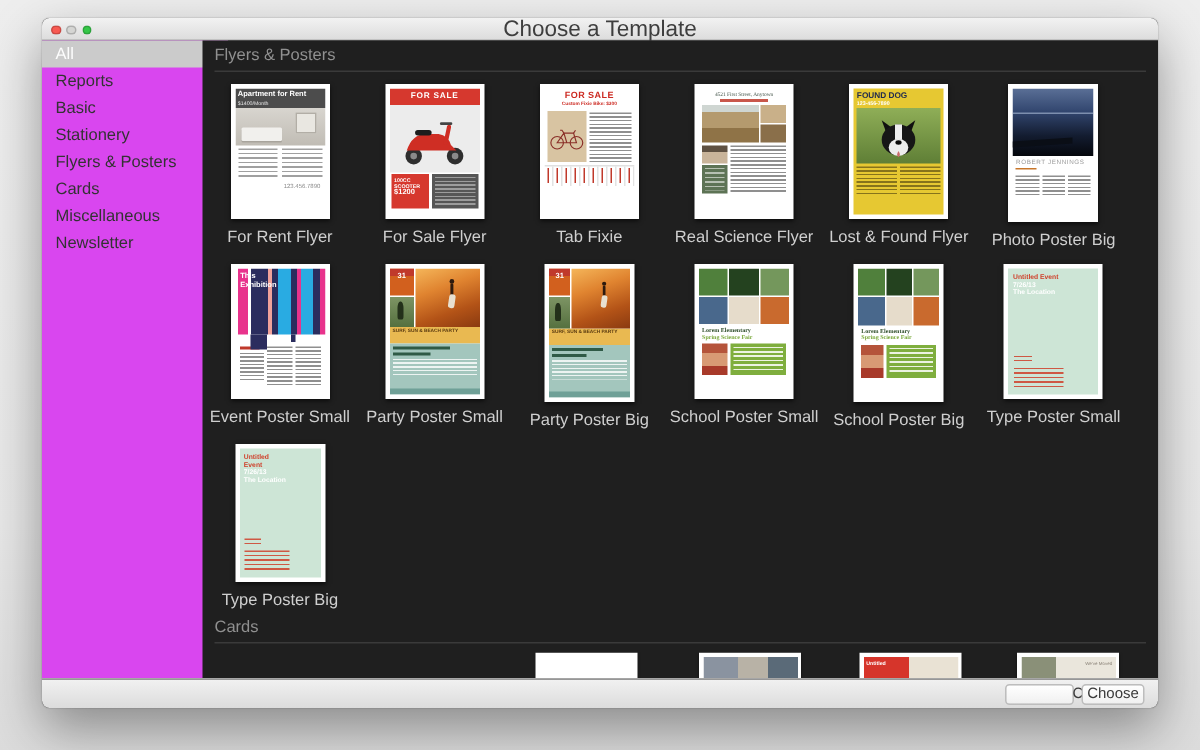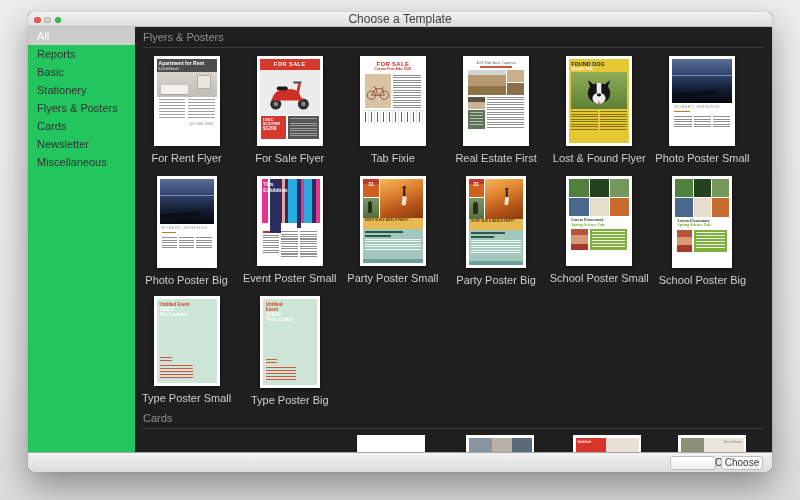--- a/index.html
+++ b/index.html
@@ -6,28 +6,28 @@
     background:linear-gradient(180deg,#eeeeee 0%,#e7e7e7 70%,#dcdcdc 100%);
     font-family:"Liberation Sans",sans-serif;}
   *{box-sizing:border-box;}
 
   
   .window{position:absolute;left:28px;top:12px;width:744px;height:460px;border-radius:5px;
     overflow:hidden;box-shadow:0 14px 34px rgba(0,0,0,.38),0 0 1px rgba(0,0,0,.4);background:#1f1f1f;}
   .titlebar{position:absolute;left:0;top:0;right:0;height:15px;
     background:linear-gradient(#f2f2f2,#dddddd);border-bottom:1px solid #c2c2c2;}
   .title{position:absolute;left:0;right:0;top:0;height:15px;line-height:15px;text-align:center;
-    font-size:12px;color:#3e3e3e;}
+    font-size:15px;color:#3e3e3e;}
   .tl{position:absolute;top:4.5px;width:6.5px;height:6.5px;border-radius:50%;border:.5px solid rgba(0,0,0,.18);}
   .tl.red{left:6px;background:#f85a52;}
   .tl.yel{left:16.4px;background:#d5d5d3;}
   .tl.grn{left:26.8px;background:#35c748;}
 
   
-  .sidebar{position:absolute;left:0;top:15px;width:124px;bottom:20px;background:#22c55e;}
+  .sidebar{position:absolute;left:0;top:15px;width:124px;bottom:20px;background:#d946ef;}
   .side-item{height:18px;line-height:18px;padding-left:9px;font-size:11px;color:#333;cursor:default;
     white-space:nowrap;overflow:hidden;}
   .side-item.selected{background:#cbcbcb;color:#fdfdfd;}
 
   
   .content{position:absolute;left:107px;top:15px;right:0;bottom:20px;background:#1f1f1f;overflow:hidden;}
   .section-hdr{margin:4px 8px 0 8px;padding-bottom:4px;border-bottom:1px solid #3a3a3a;
     color:#909090;font-size:11px;}
   .grid{display:grid;grid-template-columns:repeat(6,1fr);padding-right:18px;}
   .cell{height:120px;display:flex;flex-direction:column;align-items:center;cursor:default;}
@@ -191,22 +191,22 @@
     <div class="title">Choose a Template</div>
   </div>
 
   <div class="sidebar">
     <div class="side-item selected">All</div>
     <div class="side-item">Reports</div>
     <div class="side-item">Basic</div>
     <div class="side-item">Stationery</div>
     <div class="side-item">Flyers &amp; Posters</div>
     <div class="side-item">Cards</div>
+    <div class="side-item">Miscellaneous</div>
     <div class="side-item">Newsletter</div>
-    <div class="side-item">Miscellaneous</div>
   </div>
 
   <div class="content">
     <div class="section-hdr">Flyers &amp; Posters</div>
 
     <div class="grid">
 
       <div class="cell">
         <div class="thumb small">
           <div class="art">
@@ -307,21 +307,21 @@
               <div class="re-left">
                 <div class="re-agent"></div>
                 <div class="re-green">
                     <div class="lines"></div>
                   </div>
               </div>
               <div class="lines-dense"></div>
             </div>
           </div>
         </div>
-        <div class="tname">Real Estate First</div>
+        <div class="tname">Real Science Flyer</div>
       </div>
 
       <div class="cell">
         <div class="thumb small">
           <div class="art a-dog">
             <div class="dog-h1">FOUND DOG</div>
             <div class="dog-ph">123-456-7890</div>
             <div class="dog-photo">
               <svg viewBox="0 0 60 34">
                 <path d="M18 6 L26 12 L22 17 Z" fill="#101010"></path>
@@ -335,35 +335,20 @@
             </div>
             <div class="dog-cols">
                 <div class="lines-dense"></div>
                 <div class="lines-dense"></div>
               </div>
           </div>
         </div>
         <div class="tname">Lost &amp; Found Flyer</div>
       </div>
 
-      <div class="cell">
-        <div class="thumb small">
-          <div class="art">
-            <div class="pp-photo"></div>
-            <div class="pp-name">ROBERT JENNINGS</div>
-            <div class="pp-sub"></div>
-            <div class="pp-cols">
-                <div class="lines-dense"></div>
-                <div class="lines-dense"></div>
-                <div class="lines-dense"></div>
-              </div>
-          </div>
-        </div>
-        <div class="tname">Photo Poster Small</div>
-      </div>
 
       <div class="cell">
         <div class="thumb big">
           <div class="art">
             <div class="pp-photo"></div>
             <div class="pp-name">ROBERT JENNINGS</div>
             <div class="pp-sub"></div>
             <div class="pp-cols">
                 <div class="lines-dense"></div>
                 <div class="lines-dense"></div>

